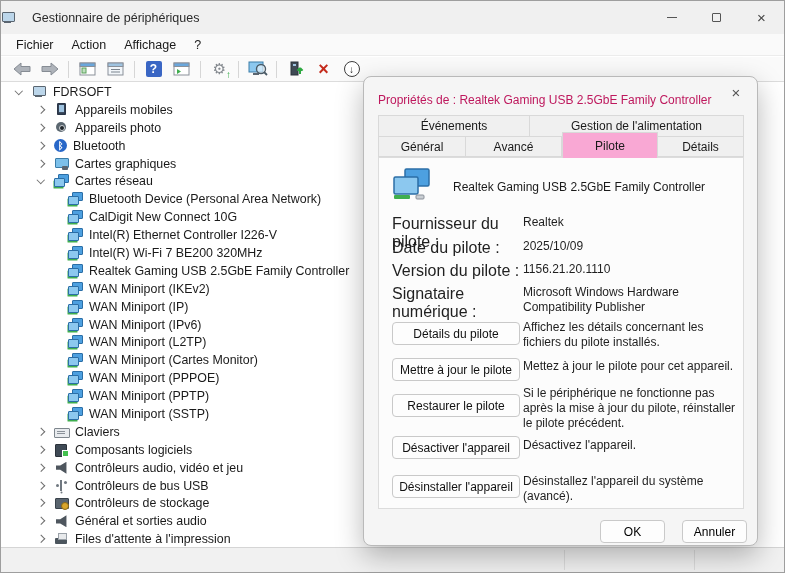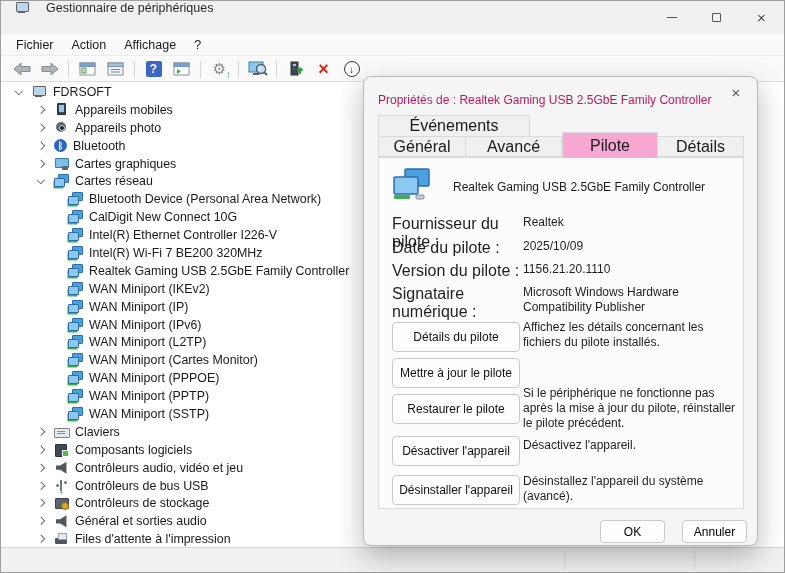--- a/index.html
+++ b/index.html
@@ -1,21 +1,21 @@
 <!DOCTYPE html>
 <html><head>
 <meta charset="utf-8">
 <style>
   *{margin:0;padding:0;box-sizing:border-box}
   html,body{width:785px;height:573px;overflow:hidden}
   body{font-family:"Liberation Sans","DejaVu Sans",sans-serif;font-size:12px;color:#1a1a1a;background:#fff}
   .app{position:absolute;inset:0;border:1px solid #9e9e9e;background:#fff}
 
   
-  .titlebar{position:absolute;left:0;top:0;right:0;height:33px;background:#f0f0f0;display:flex;padding-left:14px}
+  .titlebar{position:absolute;left:0;top:0;right:0;height:33px;background:#f0f0f0;display:flex;align-items:center;}
   .titlebar .title{margin-left:10px;font-size:12.5px;color:#2b2b2b}
   .wctrls{position:absolute;right:0;top:0;height:33px;display:flex}
   .wbtn{width:45px;height:100%;display:flex;align-items:center;justify-content:center;color:#444}
   .min-shape{width:10px;height:1px;background:#555}
   .max-shape{width:9px;height:9px;border:1px solid #555;border-radius:1px}
   .wbtn.close{font-size:15px;line-height:1}
 
   .menubar{position:absolute;left:0;top:33px;right:0;height:22px;background:#fafafa;display:flex;align-items:center;padding-left:6px;border-bottom:1px solid #ececec}
   .menuitem{padding:2px 9px;font-size:12.5px}
 
@@ -67,30 +67,30 @@
   
   .statusbar{position:absolute;left:0;bottom:0;right:0;height:25px;background:#f1f1f1;border-top:1px solid #d5d5d5}
   .sdiv{position:absolute;top:2px;bottom:2px;width:1px;background:#dcdcdc}
 
   
   .dialog{position:absolute;left:362px;top:75px;width:395px;height:470px;background:#f5f5f5;border:1px solid #b9b9b9;border-radius:8px;box-shadow:0 10px 28px rgba(0,0,0,.28);z-index:10}
   .dlg-title{position:absolute;left:0;top:0;right:0;height:30px;display:flex;align-items:flex-end;padding:0 14px;color:#be185d;font-size:12px}
   .dlg-close{position:absolute;right:10px;top:5px;width:22px;height:20px;display:flex;align-items:center;justify-content:center;color:#555;font-size:15px}
   .tabs{position:absolute;left:14px;top:38px;width:366px}
   .tabrow{display:flex}
-  .tab{height:21px;background:#f0f0f0;border:1px solid #d9d9d9;border-left-width:0;display:flex;align-items:center;justify-content:center;font-size:16px}
+  .tab{height:21px;background:#f0f0f0;border:1px solid #d9d9d9;border-left-width:0;display:flex;align-items:center;justify-content:center;font-size:12px}
   .tab.first{border-left-width:1px}
   .tabrow.r1 .tab{border-bottom-width:0}
   .tab.active{background:#f9a8d4;height:26px;margin-top:-4px;border-bottom:none;border-left-width:1px;position:relative;z-index:4}
   .pane{position:absolute;left:14px;top:80px;width:366px;height:352px;background:#fcfcfc;border:1px solid #dcdcdc;z-index:2}
   .dev-name{position:absolute;left:74px;top:22px;font-size:12px}
   .dev-ico{position:absolute;left:13px;top:10px}
   .flabel{position:absolute;left:13px;width:128px;font-size:16px;color:#1f1f1f}
   .fvalue{position:absolute;left:144px;width:212px;font-size:12px;line-height:1.22;color:#1f1f1f}
-  .act-btn{position:absolute;left:13px;width:128px;height:30px;background:#fdfdfd;border:1px solid #c9c9c9;border-radius:4px;font-size:12px;display:flex;align-items:center;justify-content:center;color:#111}
+  .act-btn{position:absolute;left:13px;width:128px;height:23px;background:#fdfdfd;border:1px solid #c9c9c9;border-radius:4px;font-size:12px;display:flex;align-items:center;justify-content:center;color:#111}
   .act-desc{position:absolute;left:144px;width:214px;font-size:12px;line-height:1.25;color:#1f1f1f}
   .dlg-footbtn{position:absolute;width:65px;height:23px;background:#fdfdfd;border:1px solid #c9c9c9;border-radius:4px;font-size:12px;display:flex;align-items:center;justify-content:center}
 </style>
 </head>
 <body>
 
 <div class="app">
 
   <div class="titlebar">
     <span class="ti" data-icon="computer"></span>
@@ -329,20 +329,21 @@
     <div class="dlg-title">
         <span>Propriétés de : Realtek Gaming USB 2.5GbE Family Controller</span>
       </div>
     <div class="dlg-close">
         <span>×</span>
       </div>
 
     <div class="tabs">
       <div class="tabrow r1">
         <div class="tab first" style="width:152px">Événements</div>
+        <div class="tab" style="width:214px">Gestion de l'alimentation</div>
       </div>
       <div class="tabrow r2">
         <div class="tab first" style="width:88px">Général</div>
         <div class="tab" style="width:96px">Avancé</div>
         <div class="tab active" style="width:96px">Pilote</div>
         <div class="tab" style="width:86px">Détails</div>
       </div>
     </div>
 
     <div class="pane">
@@ -361,20 +362,21 @@
       <span class="flabel" style="top:81px">Date du pilote :</span>
       <span class="fvalue" style="top:81px">2025/10/09</span>
       <span class="flabel" style="top:104px">Version du pilote :</span>
       <span class="fvalue" style="top:104px">1156.21.20.1110</span>
       <span class="flabel" style="top:127px">Signataire numérique :</span>
       <span class="fvalue" style="top:127px">Microsoft Windows Hardware Compatibility Publisher</span>
 
       <button class="act-btn" style="top:164px">Détails du pilote</button>
       <span class="act-desc" style="top:162px">Affichez les détails concernant les fichiers du pilote installés.</span>
       <button class="act-btn" style="top:200px">Mettre à jour le pilote</button>
+      <span class="act-desc" style="top:201px">Mettez à jour le pilote pour cet appareil.</span>
       <button class="act-btn" style="top:236px">Restaurer le pilote</button>
       <span class="act-desc" style="top:228px">Si le périphérique ne fonctionne pas après la mise à jour du pilote, réinstaller le pilote précédent.</span>
       <button class="act-btn" style="top:278px">Désactiver l'appareil</button>
       <span class="act-desc" style="top:280px">Désactivez l'appareil.</span>
       <button class="act-btn" style="top:317px">Désinstaller l'appareil</button>
       <span class="act-desc" style="top:316px">Désinstallez l'appareil du système (avancé).</span>
     </div>
 
     <button class="dlg-footbtn" style="left:236px;top:443px">OK</button>
     <button class="dlg-footbtn" style="left:318px;top:443px">Annuler</button>

